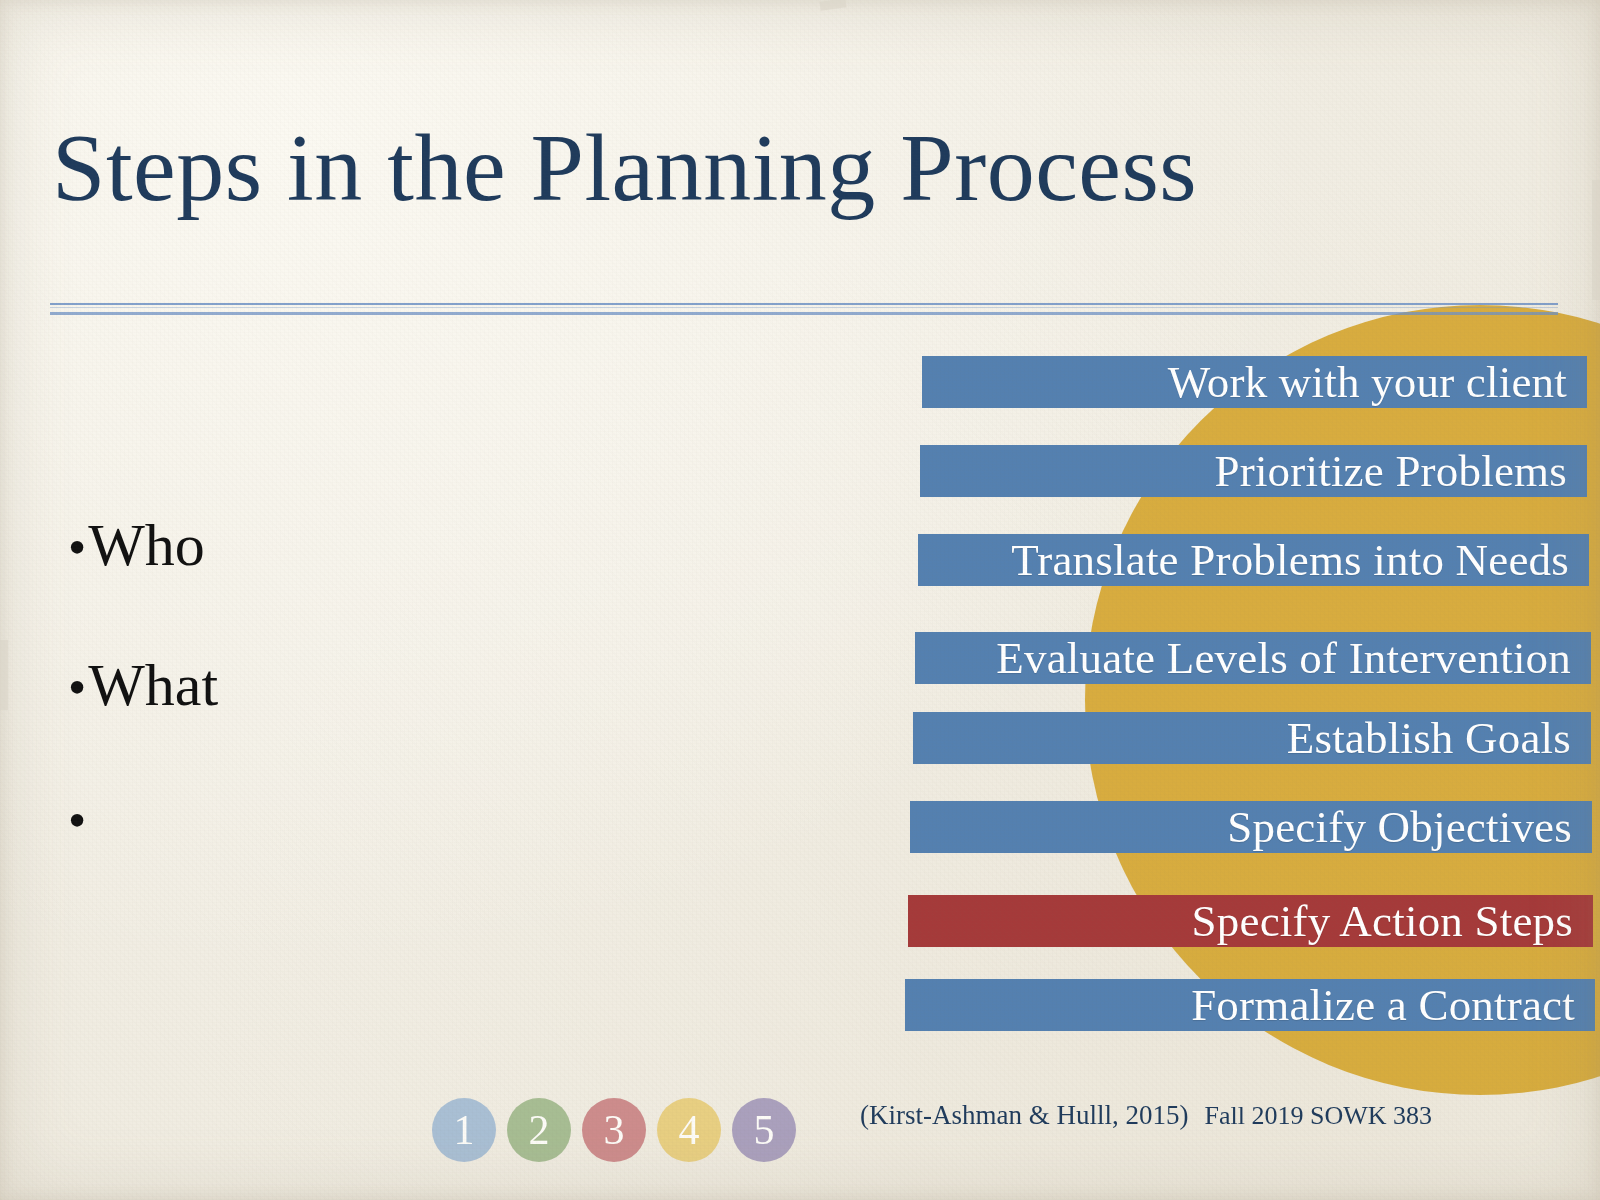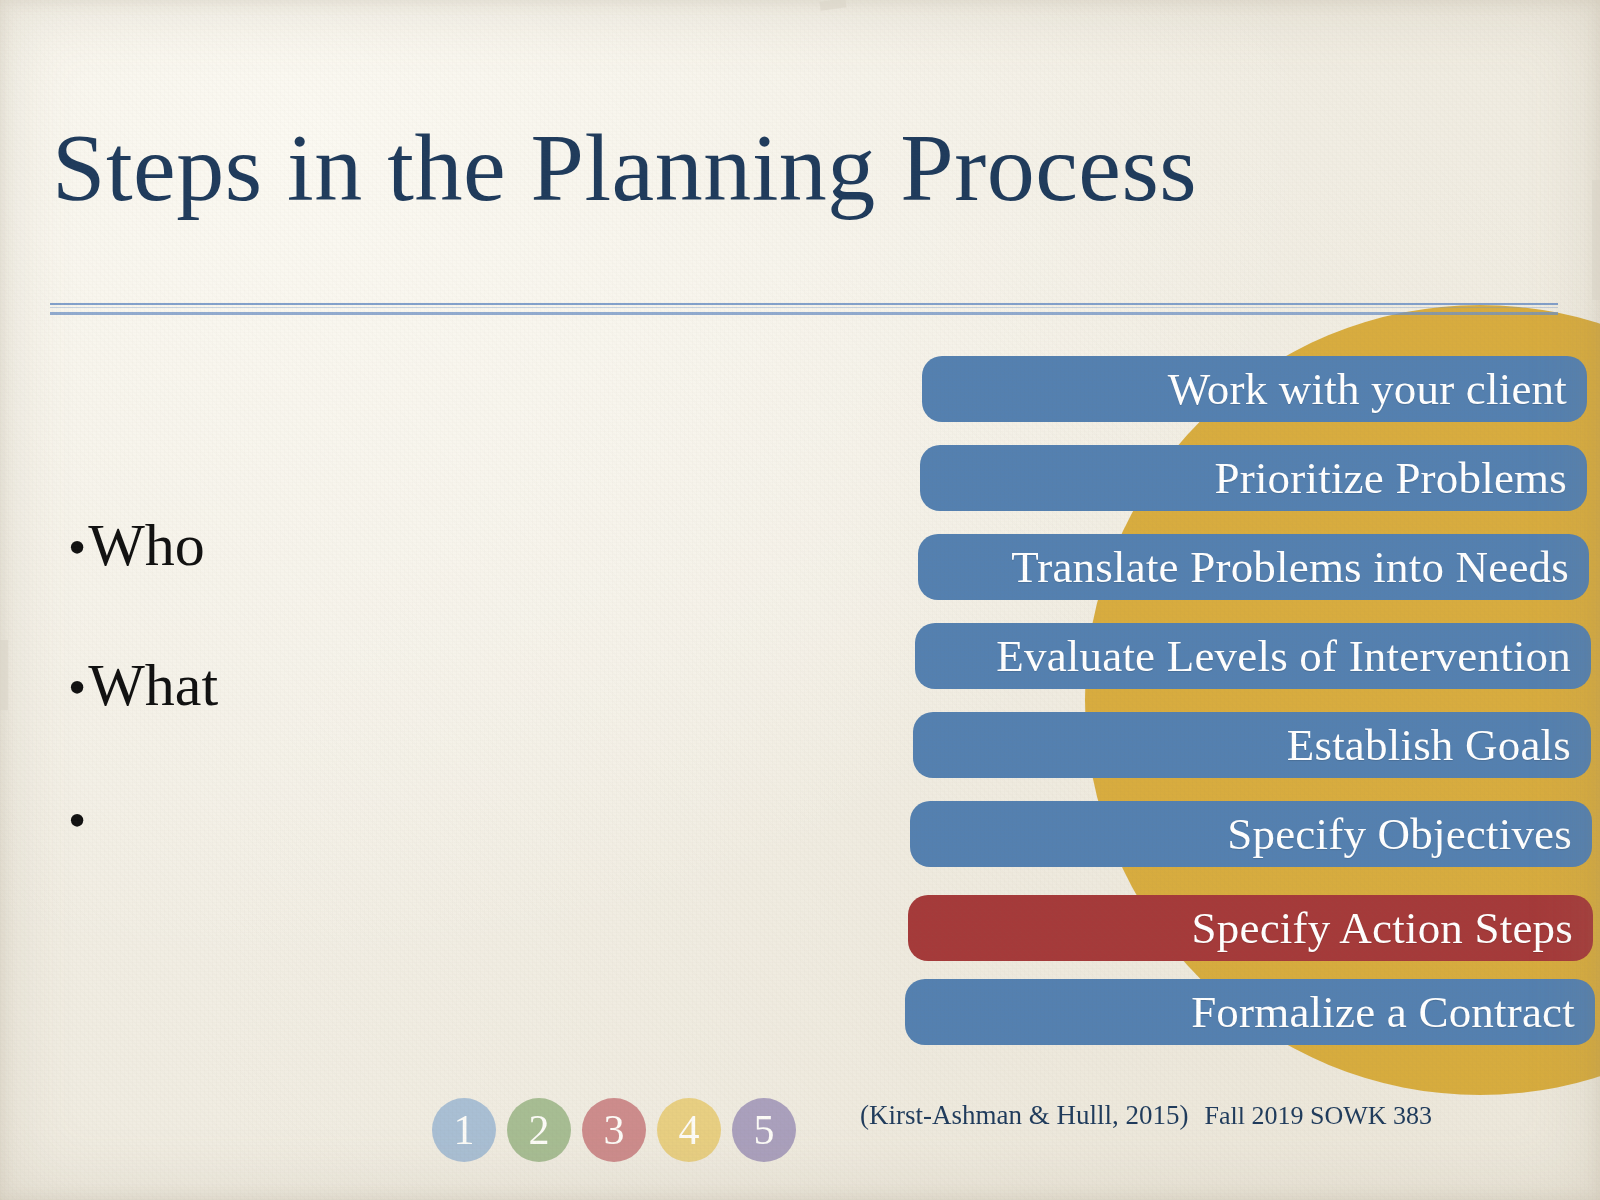--- a/index.html
+++ b/index.html
@@ -117,33 +117,32 @@
   
   .bars {
     position: absolute;
     left: 905px;
     top: 356px;
     width: 695px;
   }
   .bar {
     position: absolute;
     left: 0;
-    height: 66px;
+    height: 52px;
     display: flex;
     align-items: center;
     justify-content: flex-end;
     box-sizing: border-box;
     padding-right: 20px;
     color: #ffffff;
     font-size: 45px;
     line-height: 1;
     white-space: nowrap;
     letter-spacing: .2px;
     text-shadow: 0 1px 1px rgba(0,0,0,.13);
-    border-radius: 20px;
   }
   .bar.blue { background: #5480b0; }
   .bar.red  { background: #a53a3a; }
 
   
   .footer-brand {
     position: absolute;
     left: 155px;
     top: 1110px;
     font-size: 46px;
@@ -221,21 +220,21 @@
     </div>
     <div class="bullet">
       <span class="dot">•</span>
     </div>
   </div>
 
   <div class="bars">
     <div class="bar blue" style="top:0px;   left:17px; width:665px;">Work with your client</div>
     <div class="bar blue" style="top:89px;  left:15px; width:667px;">Prioritize Problems</div>
     <div class="bar blue" style="top:178px; left:13px; width:671px;">Translate Problems into Needs</div>
-    <div class="bar blue" style="top:267px; left:10px; width:676px;">Evaluate Levels of Intervention</div>
+    <div class="bar blue" style="top:276px; left:10px; width:676px;">Evaluate Levels of Intervention</div>
     <div class="bar blue" style="top:356px; left:8px;  width:678px;">Establish Goals</div>
     <div class="bar blue" style="top:445px; left:5px;  width:682px;">Specify Objectives</div>
     <div class="bar red" style="top:539px; left:3px;  width:685px;">Specify Action Steps</div>
     <div class="bar blue" style="top:623px; left:0px;  width:690px;">Formalize a Contract</div>
   </div>
 
 
   <div class="steps-row">
     <div class="step-circle" style="background:#a9bfd4;">1</div>
     <div class="step-circle" style="background:#a7bd93;">2</div>

